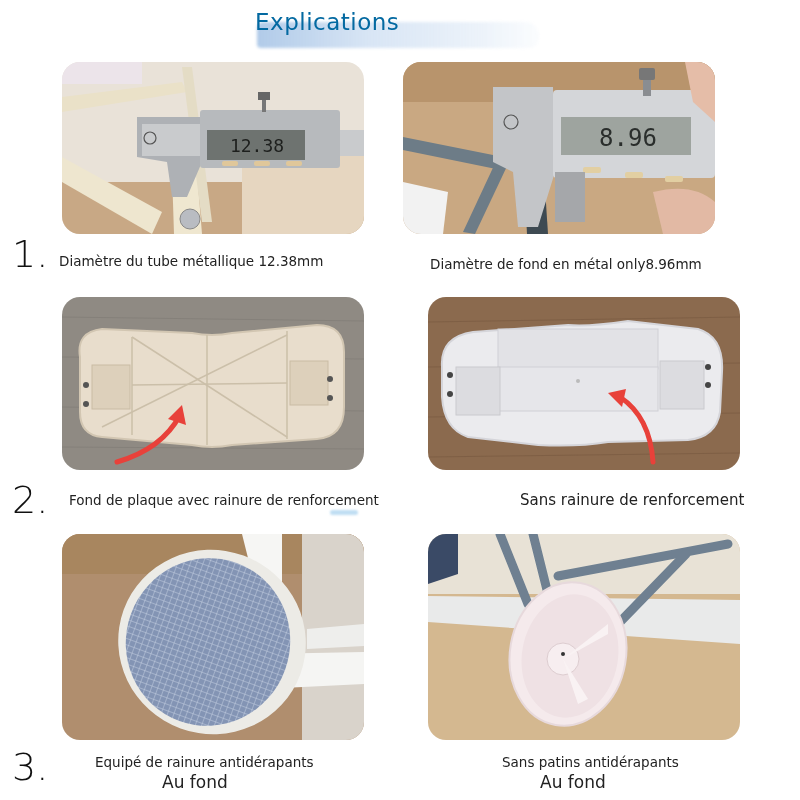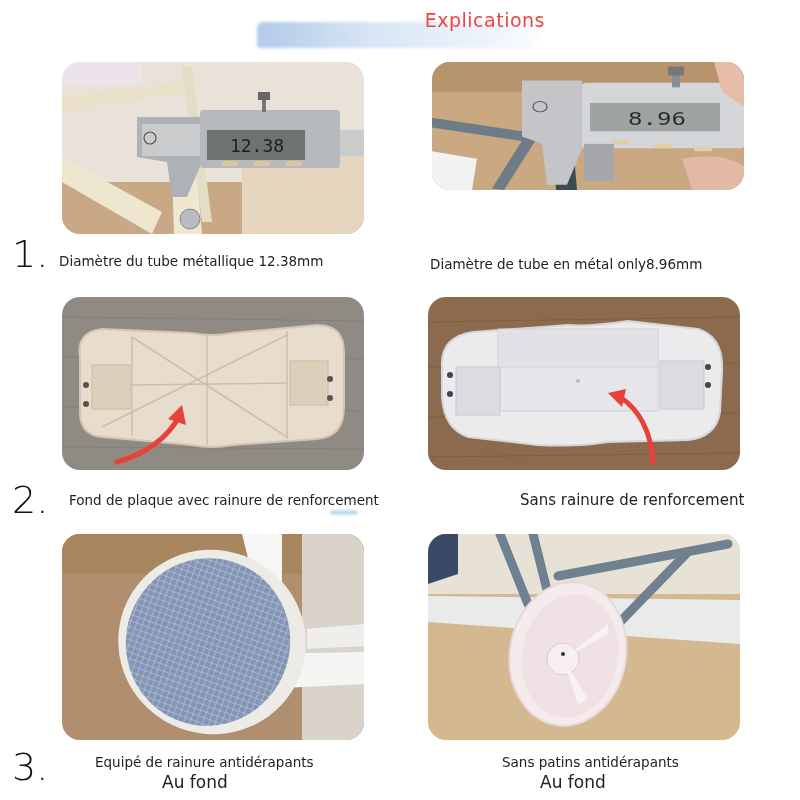--- a/index.html
+++ b/index.html
@@ -6,22 +6,22 @@
   html, body { width: 800px; height: 800px; background: #ffffff; overflow: hidden; }
   body { position: relative; font-family: "DejaVu Sans", "Liberation Sans", sans-serif; color: #1a1a1a; }
 
   .title-wrap { position: absolute; left: 255px; top: 4px; width: 290px; height: 48px; }
   .title-brush {
     position: absolute; left: 2px; top: 18px; width: 282px; height: 26px;
     background: linear-gradient(90deg, rgba(150,185,225,0.75) 0%, rgba(190,212,238,0.6) 40%, rgba(214,228,244,0.45) 80%, rgba(235,242,250,0.2) 100%);
     border-radius: 6px 14px 10px 4px; filter: blur(1.5px);
   }
   .title {
-    position: absolute; left: 0; top: 5px; width: 100%; text-align: right;
-    font-size: 19px; letter-spacing: 0.5px; color: #ef4444;
+    position: absolute; left: 0; top: 5px; width: 100%; text-align: left;
+    font-size: 23px; letter-spacing: 0.5px; color: #0369a1;
   }
 
   .photo { position: absolute; border-radius: 18px; overflow: hidden; }
   .photo svg { display: block; width: 100%; height: 100%; }
 
   .num { position: absolute; font-size: 38px; color: #111; font-family: "DejaVu Sans", sans-serif; font-weight: 300; }
 
   .cap { position: absolute; font-size: 13.5px; color: #222; white-space: nowrap; }
   .cap.big { font-size: 15px; }
   .cap.sub { font-size: 17px; }
@@ -58,21 +58,21 @@
     <rect x="192" y="99" width="16" height="5" rx="2" fill="#e0c79a"></rect>
     <rect x="224" y="99" width="16" height="5" rx="2" fill="#e0c79a"></rect>
     <rect x="200" y="34" width="4" height="16" fill="#777"></rect>
     <rect x="196" y="30" width="12" height="8" fill="#666"></rect>
     <rect x="278" y="68" width="24" height="26" fill="#c9cbcd"></rect>
     <circle cx="88" cy="76" r="6" fill="none" stroke="#555" stroke-width="1.2"></circle>
   </svg>
 </div>
 <div class="cap" style="left:59px;top:253px;">Diamètre du tube métallique 12.38mm</div>
 
-<div class="photo" style="left:432px;top:62px;width:312px;height:128px;">
+<div class="photo" style="left:403px;top:62px;width:312px;height:172px;">
   <svg viewBox="0 0 312 172" preserveAspectRatio="none">
     <rect width="312" height="172" fill="#c9a882"></rect>
     <rect x="0" y="0" width="312" height="40" fill="#b8946c"></rect>
     <path d="M0 75 L100 95 L98 108 L0 88Z" fill="#6d7c87"></path>
     <path d="M60 170 L95 95 L106 100 L72 172Z" fill="#6d7c87"></path>
     <path d="M120 95 L140 95 L145 172 L124 172Z" fill="#3e4a52"></path>
     <path d="M0 120 L45 130 L40 172 L0 172Z" fill="#f2f2f2"></path>
     <path d="M90 25 L150 25 L152 110 L135 165 L115 165 L110 110 L90 100Z" fill="#c3c5c8"></path>
     <rect x="150" y="28" width="162" height="88" rx="4" fill="#d4d6d9"></rect>
     <rect x="158" y="55" width="130" height="38" fill="#9ea49f"></rect>
@@ -81,21 +81,21 @@
     <rect x="222" y="110" width="18" height="6" rx="2" fill="#e2cfa2"></rect>
     <rect x="262" y="114" width="18" height="6" rx="2" fill="#e2cfa2"></rect>
     <rect x="240" y="12" width="8" height="22" fill="#8a8d91"></rect>
     <rect x="236" y="6" width="16" height="12" rx="2" fill="#777"></rect>
     <path d="M250 130 Q290 120 312 140 L312 172 L260 172Z" fill="#e2b9a4"></path>
     <path d="M282 0 L312 0 L312 60 L290 40Z" fill="#e5bda8"></path>
     <circle cx="108" cy="60" r="7" fill="none" stroke="#555" stroke-width="1.2"></circle>
     <rect x="152" y="110" width="30" height="50" fill="#a5a7aa"></rect>
   </svg>
 </div>
-<div class="cap" style="left:430px;top:256px;">Diamètre de tube en métal only8.96mm</div>
+<div class="cap" style="left:430px;top:256px;">Diamètre de fond en métal only8.96mm</div>
 
 <div class="num" style="left:12px;top:478px;">2.</div>
 
 <div class="photo" style="left:62px;top:297px;width:302px;height:173px;">
   <svg viewBox="0 0 302 173" preserveAspectRatio="none">
     <rect width="302" height="173" fill="#8f8a83"></rect>
     <g stroke="#7e7a74" stroke-width="1" opacity="0.6">
       <line x1="0" y1="20" x2="302" y2="24"></line>
         <line x1="0" y1="60" x2="302" y2="62"></line>
       <line x1="0" y1="110" x2="302" y2="114"></line>

